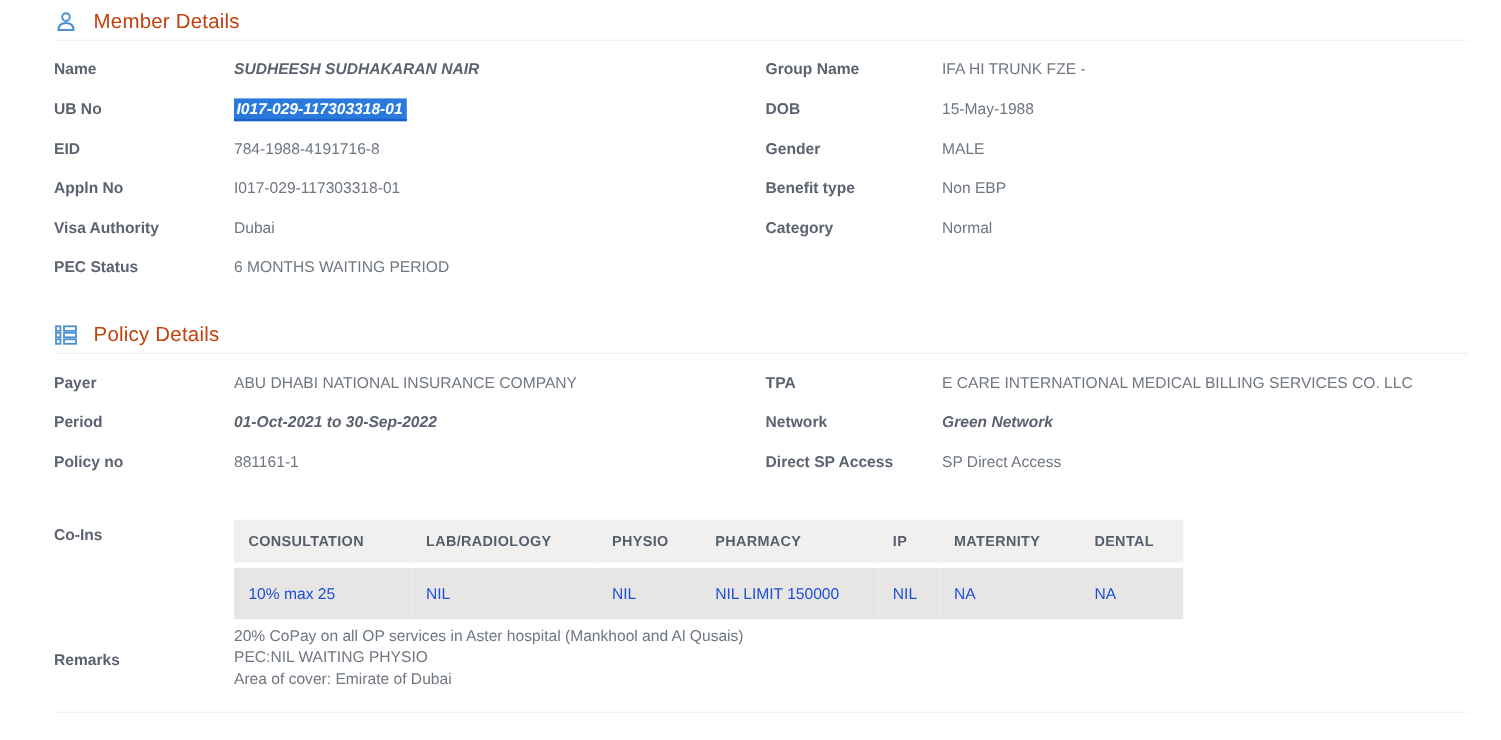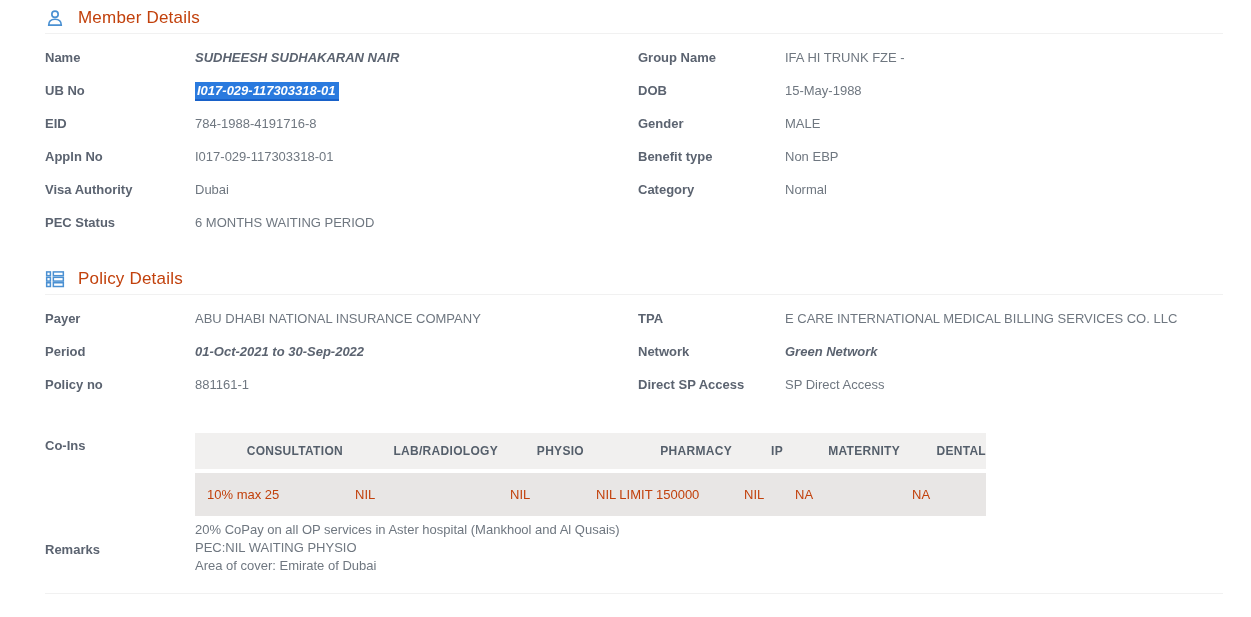--- a/index.html
+++ b/index.html
@@ -32,28 +32,28 @@
   }
 
   .policy-sec { margin-top: 28px; }
 
   .coins-block { display: flex; margin-top: 32px; }
   .coins-block .label { padding-top: 5px; }
   table.coins {
     border-collapse: collapse; table-layout: fixed; width: 791px;
   }
   table.coins th {
-    background: #f1f0ef; height: 38px; text-align: right;
+    background: #f1f0ef; height: 38px; text-align: left;
     padding-left: 12px; font-size: 12px; font-weight: 700;
     color: #555f6b; letter-spacing: 0.3px;
     border-bottom: 4px solid #ffffff;
   }
   table.coins td {
     background: #e8e6e5; height: 45px;
-    padding-left: 12px; font-size: 13px; color: #c2410c;
+    padding-left: 12px; font-size: 13px; color: #1d4ed8;
   }
 
   .remarks-block { display: flex; margin-top: 5px; align-items: center; }
   .remarks-block .label { padding-top: 2px; }
   .remarks-lines .rline {
     font-size: 13px; color: #6f7780; line-height: 18px;
   }
 
   .bottom-divider { margin-top: 18px; }
   .active-pa { margin-top: 20px; padding-left: 18px; }

